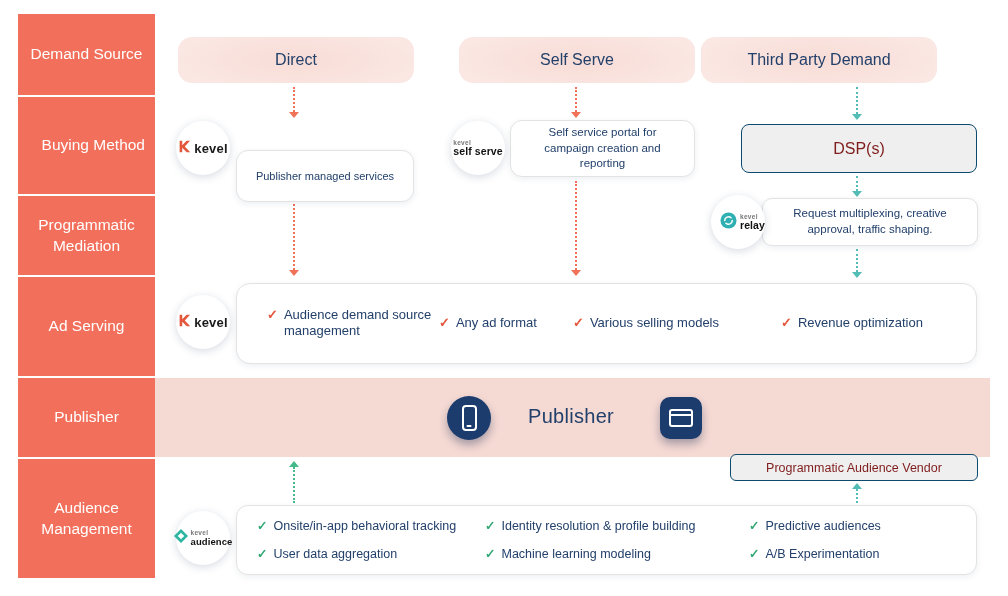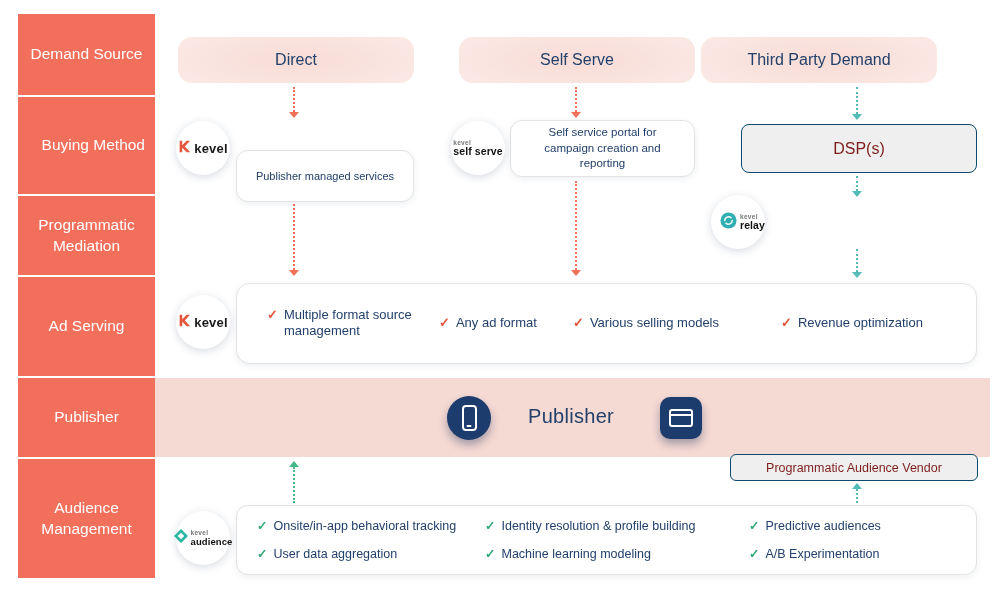--- a/index.html
+++ b/index.html
@@ -170,35 +170,38 @@
             <circle cx="9" cy="9" r="8.5" fill="#2FAFB2"></circle>
             <path d="M5 9a4 4 0 0 1 6.7-2.9M13 9a4 4 0 0 1-6.7 2.9" stroke="#fff" stroke-width="1.6" fill="none" stroke-linecap="round"></path>
           </svg>
       </span>
       <span class="logo-stack">
         <span class="logo-tiny">kevel</span>
         <span class="logo-sub">relay</span>
       </span>
     </div>
   </div>
+  <div class="box" style="left:762px;top:198px;width:216px;height:48px;font-size:11.5px;padding:0 16px;line-height:1.35;border-radius:10px;">
+    <span>Request multiplexing, creative approval, traffic shaping.</span>
+  </div>
 
   <div class="circle" style="left:176px;top:295px;">
     <div class="logo-row">
       <span>
         <svg width="13" height="13" viewBox="0 0 16 16">
             <path d="M2 1h3.2v5.6L10.6 1h4.2L8.4 8l6.6 7h-4.3L5.2 9.4V15H2z" fill="#E4573D"></path>
           </svg>
       </span>
       <span class="logo-word">kevel</span>
     </div>
   </div>
   <div class="box" style="left:236px;top:283px;width:741px;height:81px;border-radius:14px;">
     <div class="check-item" style="left:30px;top:23px;width:176px;font-size:13px;">
       <span class="check red" style="font-size:13px;">✓</span>
-      <span class="ci-label">Multiple format source management</span>
+      <span class="ci-label">Audience demand source management</span>
     </div>
     <div class="check-item" style="left:202px;top:31px;font-size:13px;">
       <span class="check red" style="font-size:13px;">✓</span>
       <span class="ci-label">Any ad format</span>
     </div>
     <div class="check-item" style="left:336px;top:31px;font-size:13px;">
       <span class="check red" style="font-size:13px;">✓</span>
       <span class="ci-label">Various selling models</span>
     </div>
     <div class="check-item" style="left:544px;top:31px;font-size:13px;">

